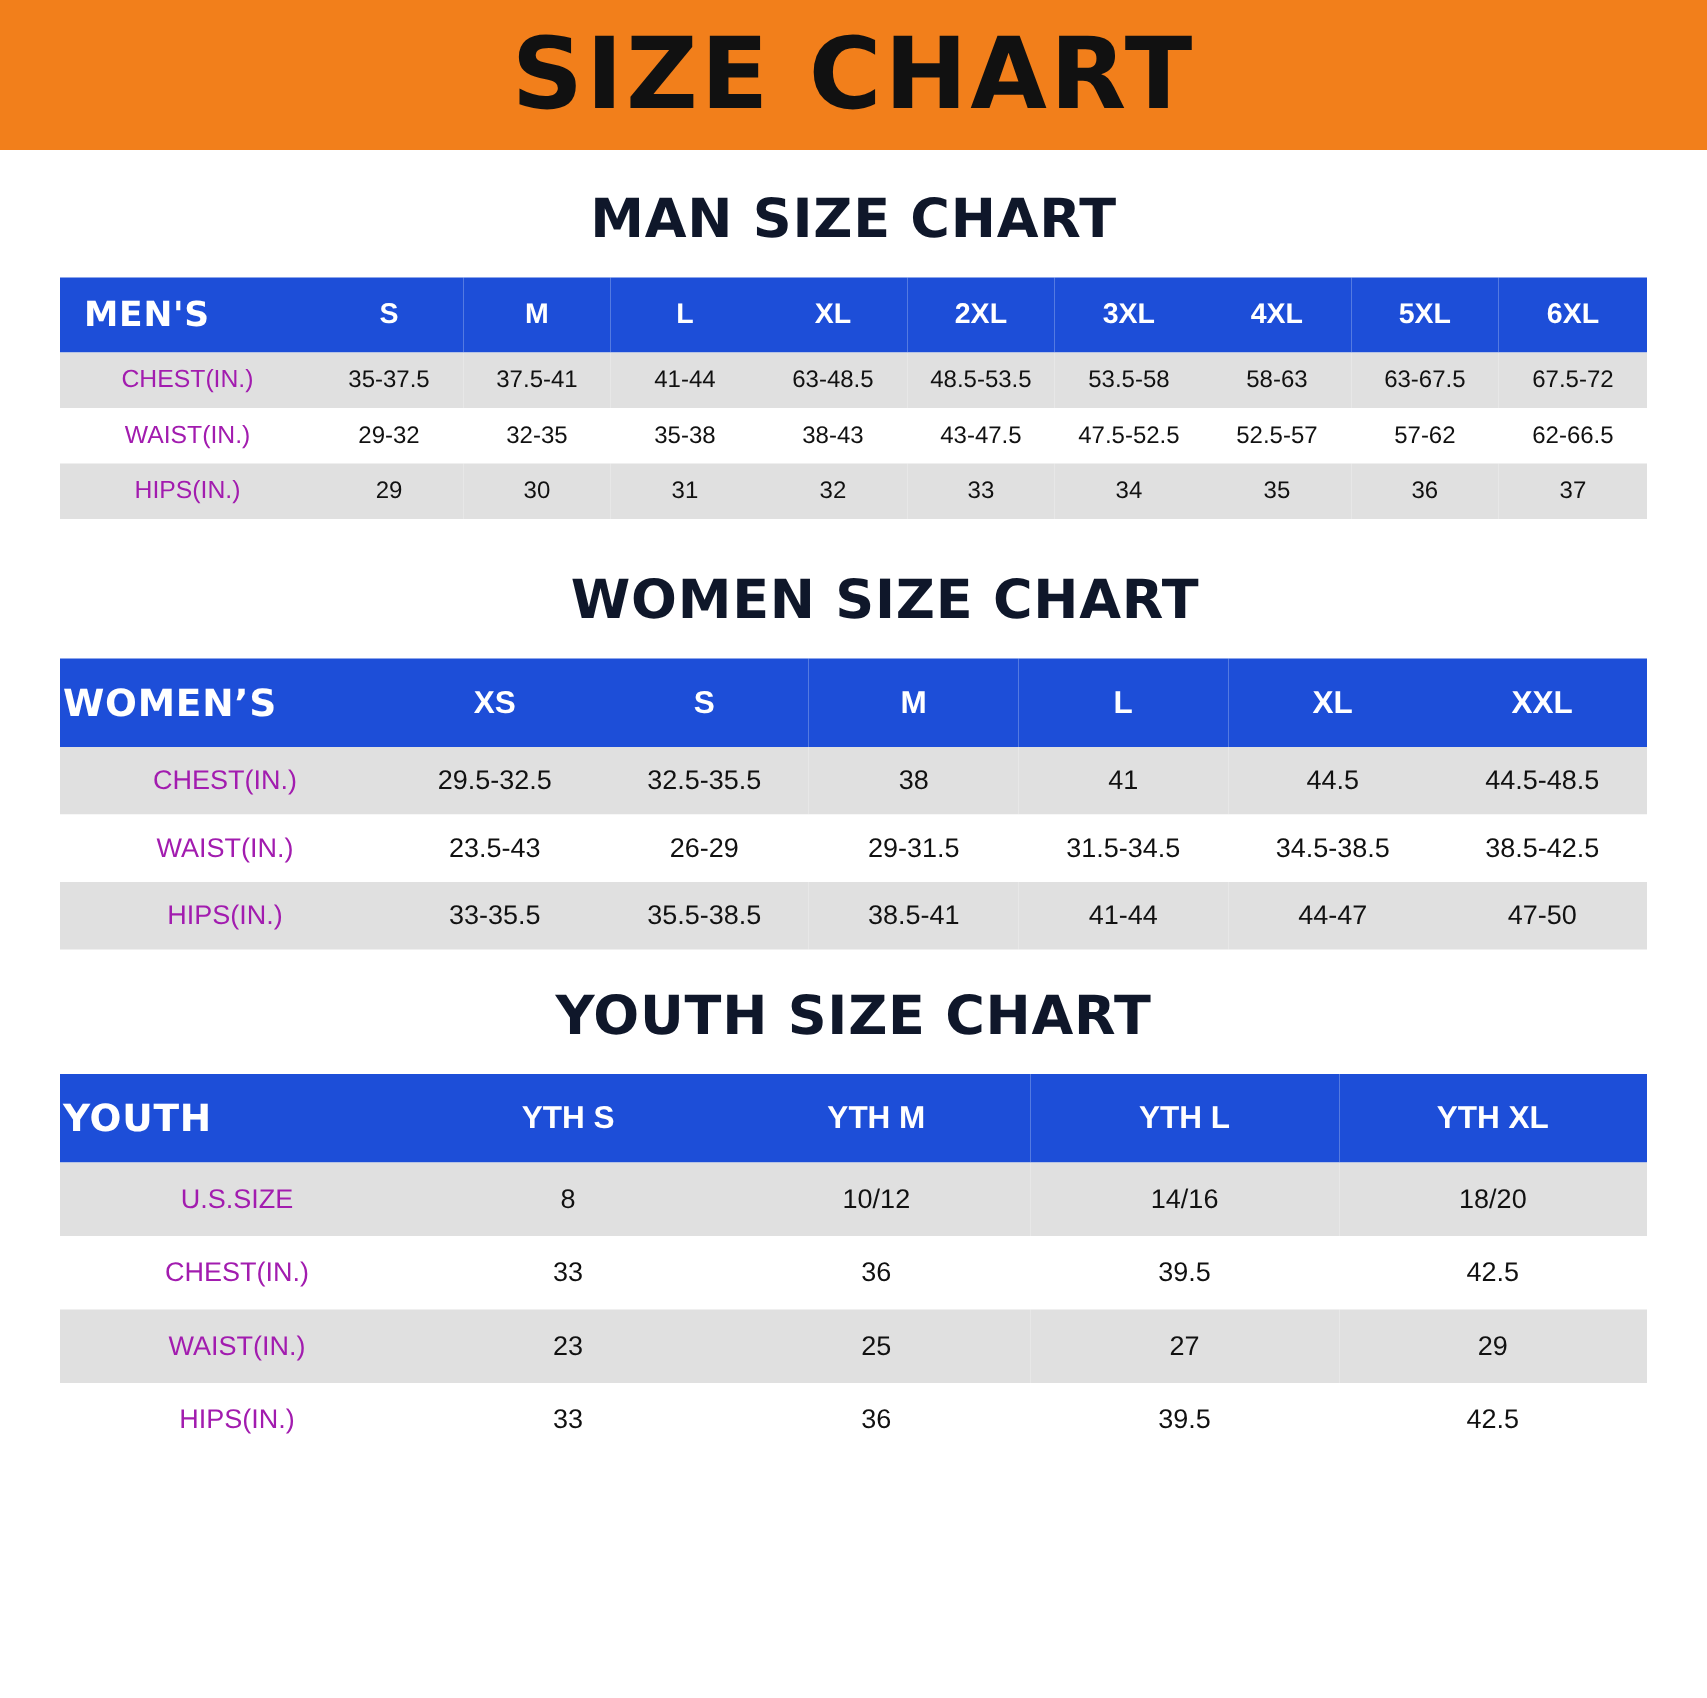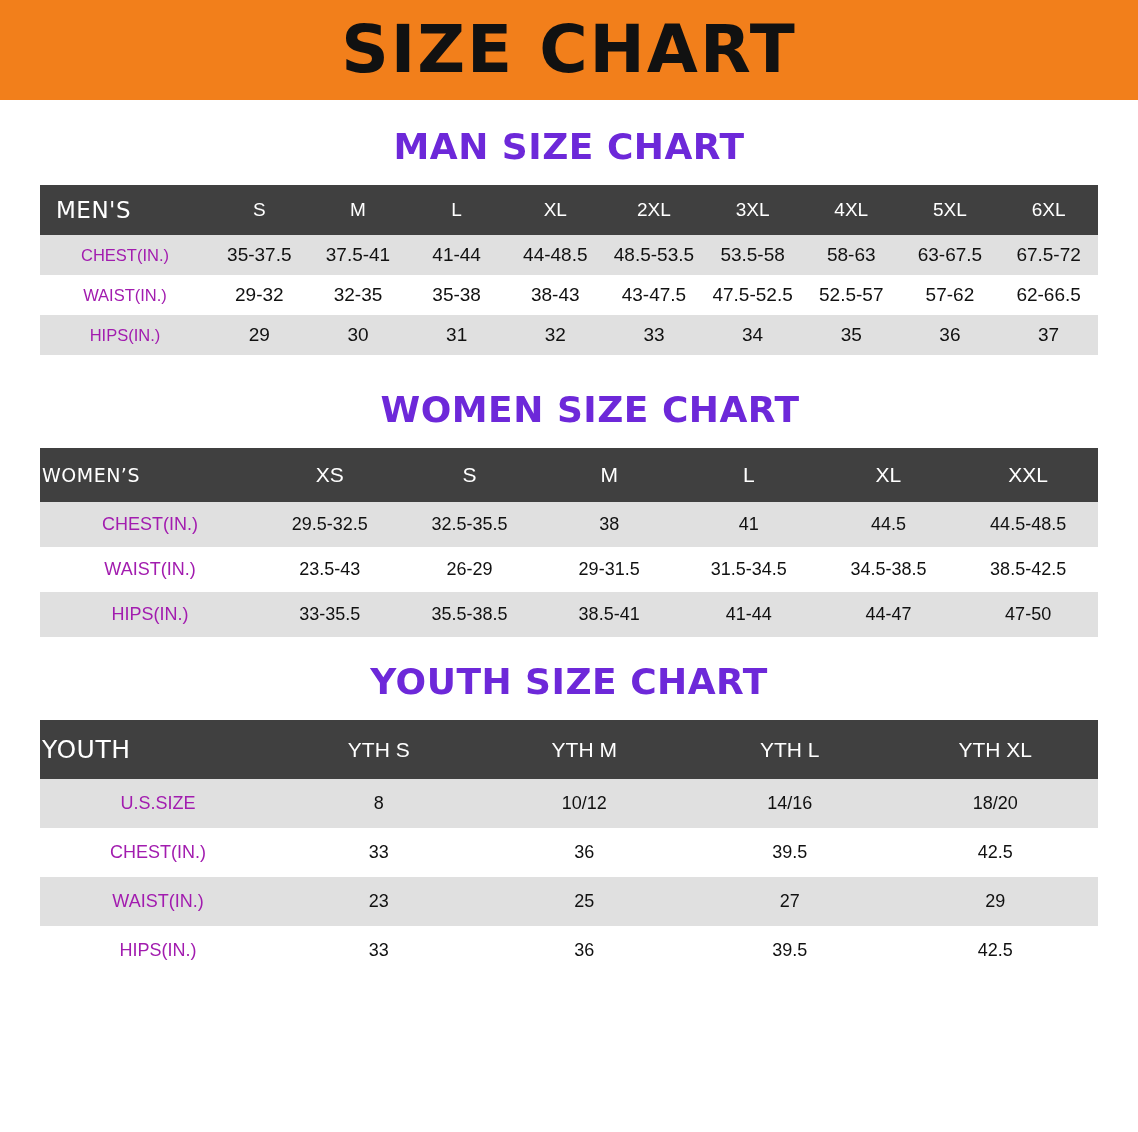--- a/index.html
+++ b/index.html
@@ -36,40 +36,40 @@
     color: #111111;
     line-height: 1;
   }
   
   .section-title {
     text-align: center;
     font-family: "DejaVu Sans", sans-serif;
     font-weight: 700;
     font-size: 36px;
     letter-spacing: 0.5px;
-    color: #6d28d9;
+    color: #0f172a;
   }
   #man-title { margin-top: 26px; }
   #women-title { margin-top: 34px; padding-left: 42px; }
   #youth-title { margin-top: 24px; }
 
   
   .table-wrap {
     margin: 18px auto 0 auto;
     width: 1058px;
   }
   table {
     border-collapse: collapse;
     width: 100%;
     table-layout: fixed;
   }
   thead th {
-    background: #404040;
+    background: #1d4ed8;
     color: #ffffff;
-    font-weight: 400;
+    font-weight: 700;
     font-size: 19px;
     padding: 12px 2px;
     text-align: center;
     font-family: "Liberation Sans", sans-serif;
   }
   thead th.rowlabel {
     text-align: left;
     padding-left: 16px;
     font-family: "DejaVu Sans", sans-serif;
     font-size: 23px;
@@ -84,26 +84,26 @@
   tbody td.rowlabel {
     text-align: center;
     font-size: 17.5px;
     color: #a21caf;
   }
   tbody tr.odd td { background: #e0e0e0; }
   tbody tr.even td { background: #ffffff; }
 
   
   #men-table thead th.rowlabel { width: 152px; }
-  #men-table tbody td { font-size: 19px; }
+  #men-table tbody td { font-size: 16px; }
   #men-table tbody td.rowlabel { font-size: 16.5px; }
 
   
   #women-table thead th { font-size: 21px; padding: 15px 2px; }
-  #women-table thead th.rowlabel { width: 216px; font-size: 19px; margin-top: 29px; }
+  #women-table thead th.rowlabel { width: 216px; font-size: 25px; margin-top: 29px; }
   #women-table tbody td { font-size: 18px; padding: 12px 2px; }
   #women-table tbody td.rowlabel { font-size: 18px; }
 
   
   #youth-table thead th { font-size: 21px; padding: 15px 2px; }
   #youth-table thead th.rowlabel { width: 232px; font-size: 25px; }
   #youth-table tbody td { font-size: 18px; padding: 14px 16px; }
   #youth-table tbody td.rowlabel { font-size: 18px; }
 
   
@@ -143,21 +143,21 @@
           <th>5XL</th>
           <th>6XL</th>
         </tr>
       </thead>
       <tbody>
         <tr class="odd">
           <td class="rowlabel">CHEST(IN.)</td>
           <td>35-37.5</td>
           <td>37.5-41</td>
           <td>41-44</td>
-          <td>44-48.5</td>
+          <td>63-48.5</td>
           <td>48.5-53.5</td>
           <td>53.5-58</td>
           <td>58-63</td>
           <td>63-67.5</td>
           <td>67.5-72</td>
         </tr>
         <tr class="even">
           <td class="rowlabel">WAIST(IN.)</td>
           <td>29-32</td>
           <td>32-35</td>

